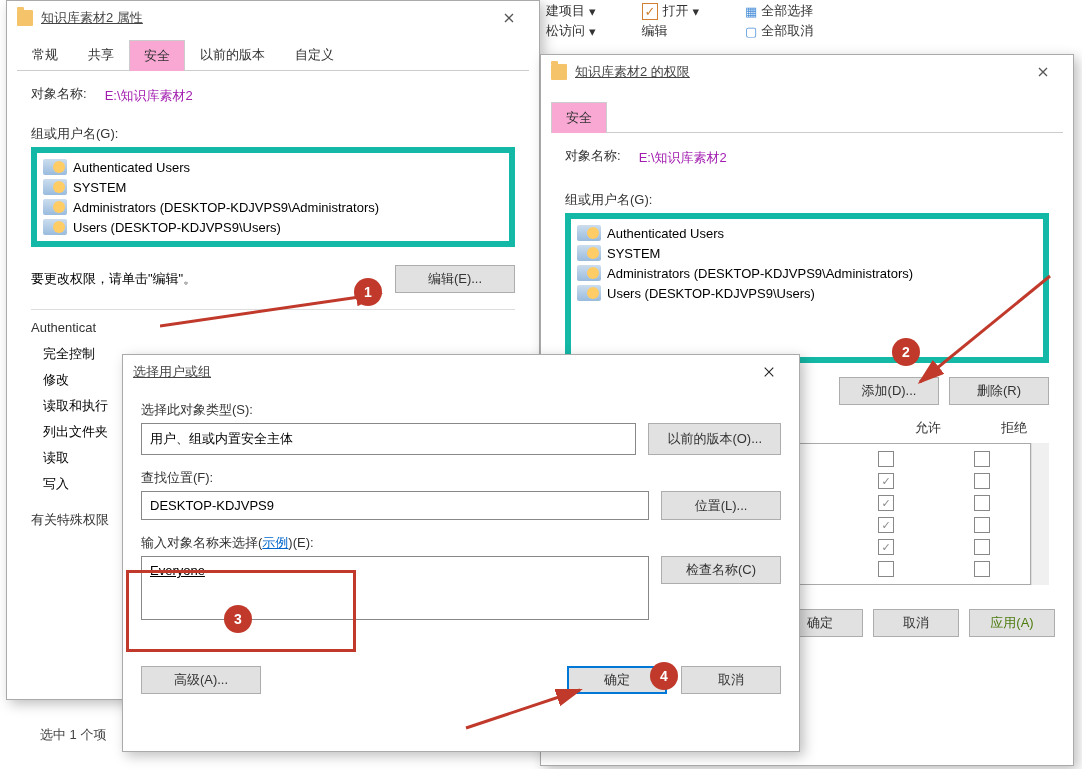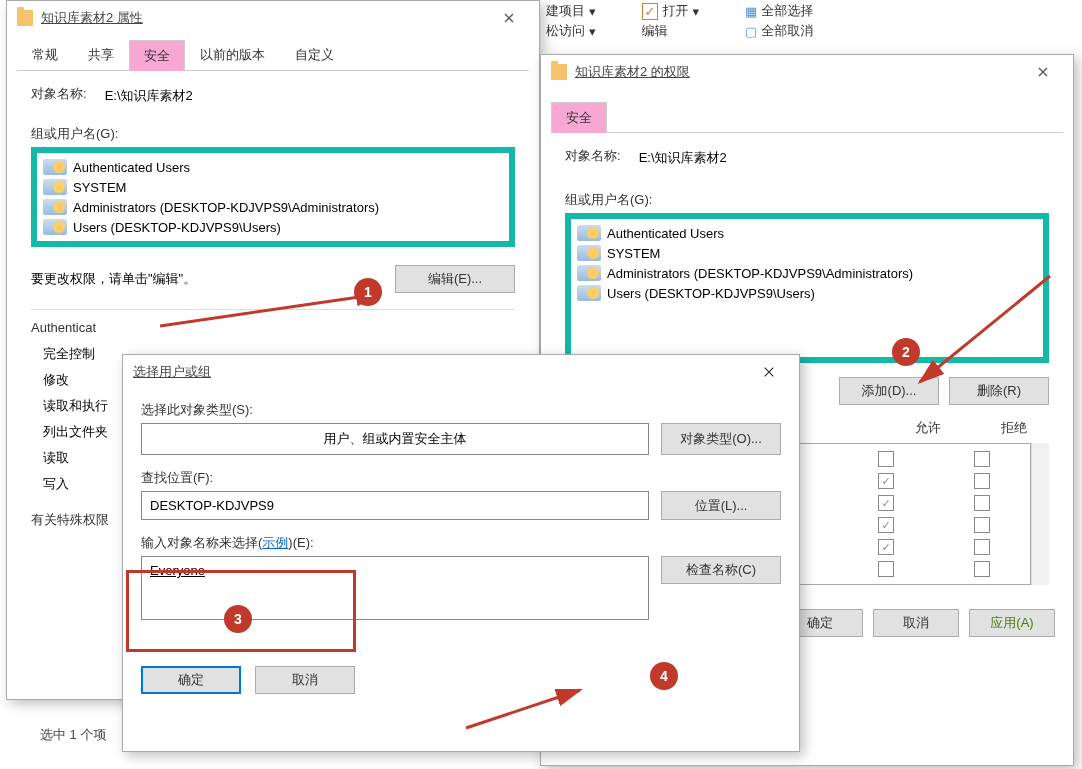--- a/index.html
+++ b/index.html
@@ -19,21 +19,21 @@
 .titlebar .tclose svg { width:10px; height:10px; }
 
 
 .tabstrip { display: flex; border-bottom: 1px solid #ccc; margin: 4px 10px 0 10px; }
 .tab { padding: 6px 14px; border: 1px solid transparent; border-bottom: none; color: #333; cursor: default; }
 .tab.active { border-color: #ccc; background: #f9a8d4; position: relative; top: 1px; }
 
 .body { padding: 14px 24px; }
 .lbl { color: #333; margin-bottom: 4px; }
 .row { display: flex; align-items: center; gap: 18px; margin-bottom: 10px; }
-.row .v { color: #000000; }
+.row .v { color: #a21caf; }
 
 .listbox { border: 6px solid #14b8a6; background: #fff; min-height: 100px; padding: 4px 0; }
 .listbox .li { display: flex; align-items: center; gap: 6px; padding: 2px 6px; }
 .listbox .li .pic { width: 24px; height: 16px; background: linear-gradient(#cde, #9bd); border-radius: 2px; position: relative; }
 .listbox .li .pic::after { content:""; position:absolute; left:10px; top:2px; width:12px; height:12px; background:#fc6; border-radius:50%; }
 
 .btn { background: #e1e1e1; border: 1px solid #adadad; padding: 4px 18px; min-width: 86px; text-align: center; color: #333; }
 .btn.def { border: 2px solid #0078d7; padding: 3px 17px; }
 .ftr { display:flex; justify-content:flex-end; gap:10px; padding: 10px 18px 16px; }
 
@@ -250,36 +250,37 @@
     <span class="ttext">选择用户或组</span>
     <span class="tclose">
         <svg viewBox="0 0 14 14">
           <path d="M1 1 L13 13 M13 1 L1 13" stroke="#222" stroke-width="1.5"></path>
         </svg>
       </span>
   </div>
   <div class="body" style="padding:12px 18px;">
     <div class="lbl">选择此对象类型(S):</div>
     <div style="display:flex; gap:12px; margin-bottom:14px;">
-      <div class="tbox" style="flex:1;text-align:center;">用户、组或内置安全主体</div>
-      <button class="btn" style="min-width:120px;">对象类型(O)...</button>
+      <div class="tbox" style="flex:1;">用户、组或内置安全主体</div>
+      <button class="btn" style="min-width:120px;">以前的版本(O)...</button>
     </div>
     <div class="lbl">查找位置(F):</div>
     <div style="display:flex; gap:12px; margin-bottom:14px;">
       <div class="tbox" style="flex:1;">DESKTOP-KDJVPS9</div>
       <button class="btn" style="min-width:120px;">位置(L)...</button>
     </div>
     <div class="lbl">
       <span>输入对象名称来选择(</span><span class="linklike">示例</span><span>)(E):</span>
     </div>
     <div style="display:flex; gap:12px;">
       <div class="tbox" style="flex:1; height:64px;"><span style="text-decoration:underline;text-align:center;">Everyone</span></div>
       <button class="btn" style="min-width:120px; align-self:flex-start;">检查名称(C)</button>
     </div>
     <div style="display:flex; justify-content:space-between; margin-top:46px; align-items:center;">
+      <button class="btn" style="min-width:120px;">高级(A)...</button>
       <div style="display:flex; gap:14px;">
         <button class="btn def" style="min-width:100px;">确定</button>
         <button class="btn" style="min-width:100px;">取消</button>
       </div>
     </div>
   </div>
 </div>
 
 <svg class="arrow" style="left:160px; top:290px; width:230px; height:40px;">
     <defs>

